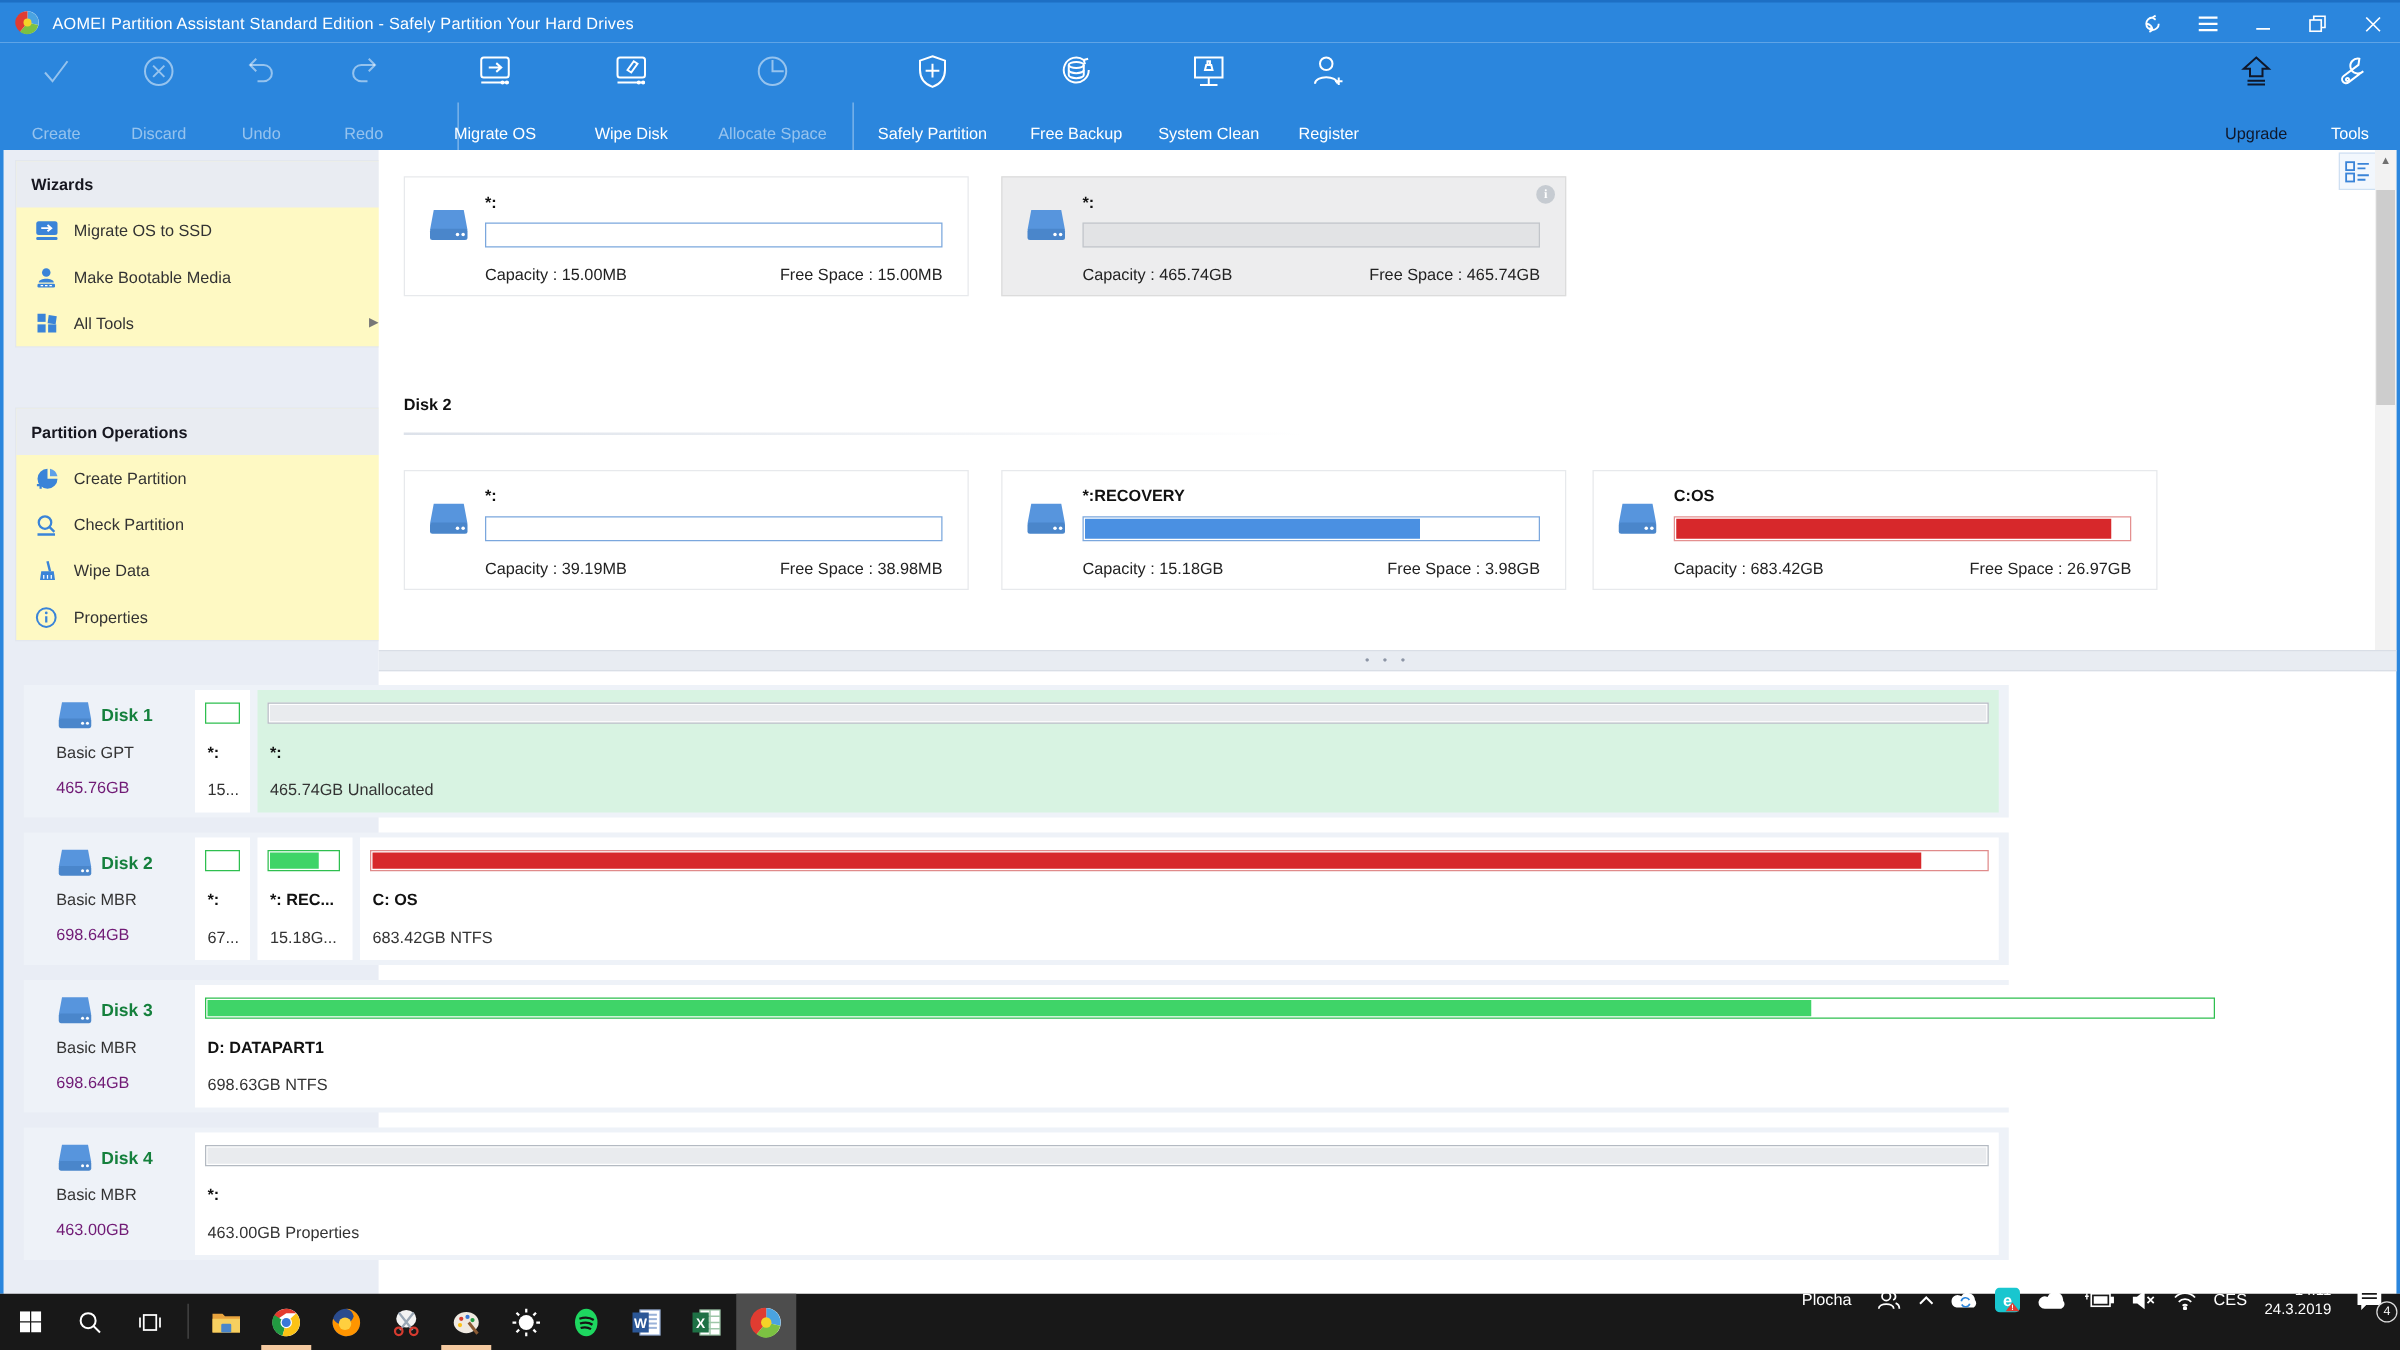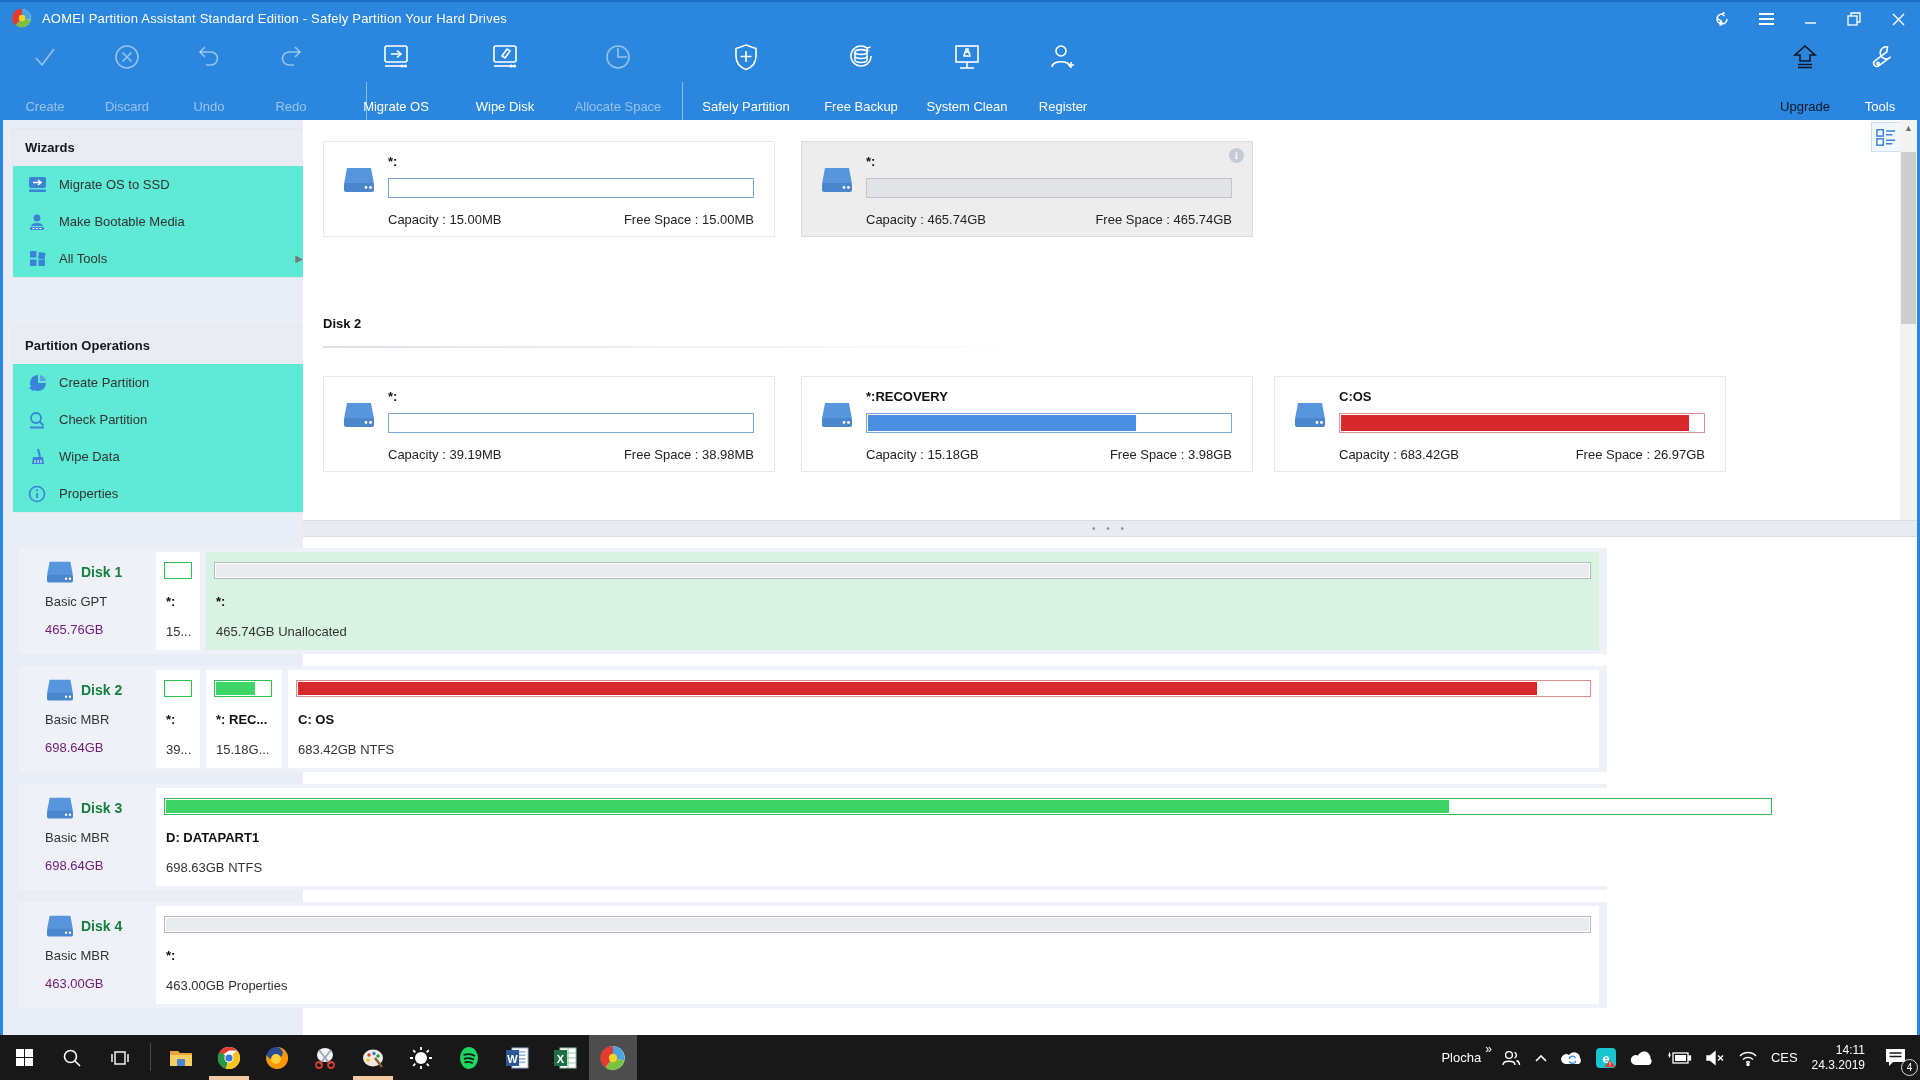--- a/index.html
+++ b/index.html
@@ -22,21 +22,21 @@
   .tbi svg { stroke:currentColor; fill:none; stroke-width:1.6; }
   .tbi.disabled { color:rgba(255,255,255,.5); }
   .tbi.upgrade { color:#0f172a; }
   .tb-sep { position:absolute; top:48px; width:1px; height:50px; background:rgba(255,255,255,.45); }
 
   
   .main { position:absolute; left:0; top:120px; width:1920px; height:915px; background:#fff; border-left:3px solid #2b86dd; border-right:3px solid #2b86dd; }
 
   
   .sidebar { position:absolute; left:0; top:0; width:300px; height:915px; background:#e9edf5; }
-  .menu-panel { position:absolute; left:10px; width:300px; background:#5eead4; box-shadow:0 0 0 1px #e3e7ee; }
+  .menu-panel { position:absolute; left:10px; width:300px; background:#fef9c3; box-shadow:0 0 0 1px #e3e7ee; }
   .menu-header { height:37px; background:#e9ecf2; display:flex; align-items:center; padding-left:12px; font-size:13px; font-weight:bold; color:#16161f; }
   .menu-item { height:37px; display:flex; align-items:center; padding-left:14px; font-size:13px; color:#333; cursor:pointer; position:relative; }
   .menu-item .mi-icon { width:20px; height:20px; margin-right:12px; display:flex; align-items:center; justify-content:center; }
   .menu-item .submenu-arrow { position:absolute; right:10px; color:#777; font-size:10px; }
 
   
   .content { position:absolute; left:300px; top:0; width:1614px; height:915px; background:#fff; }
   .card { position:absolute; width:452px; height:96px; background:#fff; border:1px solid #e7e9ec; }
   .card.selected { background:#ededee; border-color:#dcdcdc; }
   .drive-icon { position:absolute; left:18px; top:24px; }
@@ -77,21 +77,21 @@
   .plabel { position:absolute; left:10px; top:42px; font-size:13px; font-weight:bold; color:#111; white-space:nowrap; overflow:hidden; }
   .psize { position:absolute; left:10px; top:72px; font-size:13px; color:#333; white-space:nowrap; overflow:hidden; }
   .pbar.wide { right:8px; }
 
   
   .taskbar { position:absolute; left:0; top:1035px; width:1920px; height:45px; background:#181818; display:flex; align-items:stretch; }
   .tk-btn { width:48px; height:45px; display:flex; align-items:center; justify-content:center; position:relative; cursor:pointer; }
   .tk-btn.active { background:#4d4d4d; }
   .tk-underline { position:absolute; bottom:0; left:4px; right:4px; height:4px; background:#f4c9a0; }
   .tk-sep { width:1px; height:28px; background:#4a4a4a; margin:8px 6px 0 6px; }
-  .tray { position:absolute; right:6px; top:0; height:27px; display:flex; align-items:flex-start; gap:7px; color:#fff; }
+  .tray { position:absolute; right:6px; top:0; height:27px; display:flex; align-items:flex-end; gap:7px; color:#fff; }
   .tray-item { display:flex; align-items:center; justify-content:center; height:45px; padding:0 3px; position:relative; }
   .tray-text { font-size:13px; color:#fff; }
   .clockbox { text-align:right; font-size:12px; line-height:15px; color:#fff; padding:0 4px; }
   .notif-badge { position:absolute; right:-4px; bottom:4px; width:17px; height:17px; border-radius:50%; border:1.5px solid #dcdcdc; background:#181818; color:#fff; font-size:10px; display:flex; align-items:center; justify-content:center; }
 </style>
 </head>
 <body>
 
 <div id="screen">
 
@@ -480,21 +480,21 @@
       </svg>
       <div class="dr-name">Disk 2</div>
       <div class="dr-type">Basic MBR</div>
       <div class="dr-size">698.64GB</div>
 
       <div class="cell" style="left:137px; width:44px">
         <div class="pbar" style="width:28px">
             <div class="pfill" style="width: 0%;"></div>
           </div>
         <div class="plabel">*:</div>
-        <div class="psize">39...</div>
+        <div class="psize">67...</div>
       </div>
       <div class="cell" style="left:187px; width:76px">
         <div class="pbar" style="width:58px">
             <div class="pfill" style="width: 72%;"></div>
           </div>
         <div class="plabel">*: REC...</div>
         <div class="psize">15.18G...</div>
       </div>
       <div class="cell" style="left:269px; width:1311px">
         <div class="pbar red wide">

